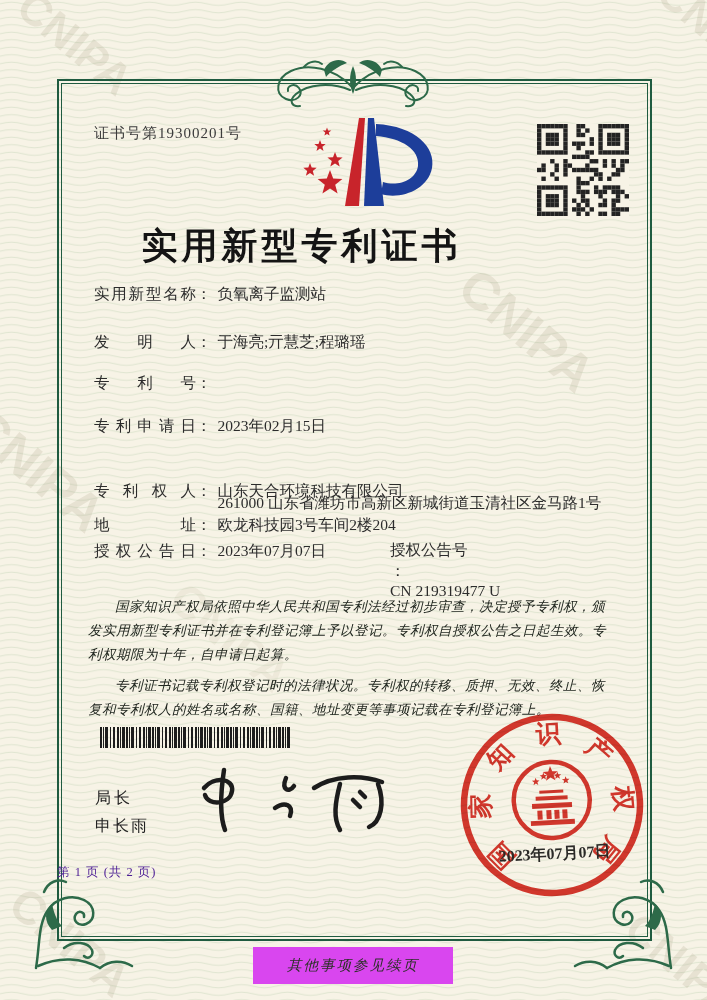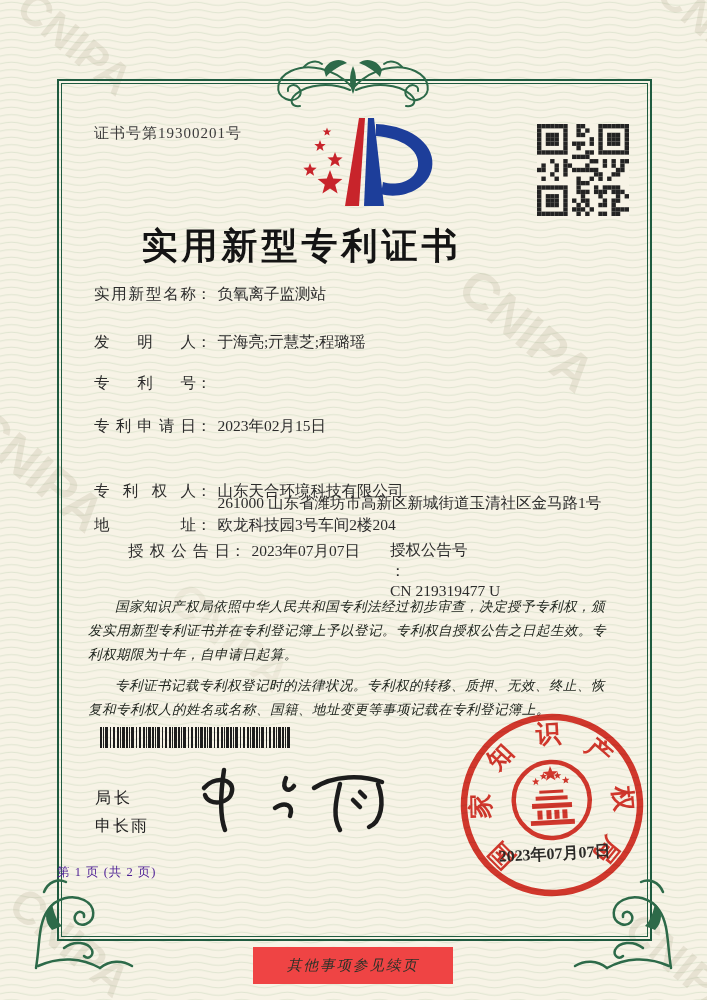--- a/index.html
+++ b/index.html
@@ -26,39 +26,39 @@
   .flabel{display:inline-block;width:102px;text-align:justify;text-align-last:justify;
           flex:none;}
   .fcolon{flex:none;margin-right:6px;}
   .fvalue{display:inline-block;max-width:400px;line-height:22px;}
   .row-name{top:283px;}
   .row-inventor{top:331px;}
   .row-patno{top:373px;}
   .row-filing{top:415px;}
   .row-patentee{top:480px;}
   .row-address{top:492px;}
-  .row-grant{top:540px;margin-left:34px;}
+  .row-grant{top:540px;}
   .grant2{position:absolute;left:390px;top:540px;z-index:4;font-size:15.5px;
           color:#2c2c2c;display:flex;flex-direction:column;}
   .grant2 .fcolon{margin-right:5px;}
   .paras{position:absolute;left:88px;top:571px;width:528px;z-index:4;
          font-size:13.5px;line-height:1.78;color:#20261f;font-style:italic;margin-top:24px;}
   .paras p{margin:0 0 7px 0;text-indent:2em;letter-spacing:0.5px;}
   .barcode{position:absolute;left:100px;top:727px;z-index:4;}
   .sig-title{position:absolute;left:95px;top:788px;z-index:4;font-size:16px;
              color:#222;letter-spacing:3px;font-family:"Liberation Sans",sans-serif;}
   .sig-name{position:absolute;left:95px;top:816px;z-index:4;font-size:16px;
             color:#222;letter-spacing:2px;font-family:"Liberation Sans",sans-serif;}
   .sig-hand{position:absolute;left:190px;top:760px;z-index:4;}
   .seal{position:absolute;left:457px;top:710px;z-index:5;opacity:0.92;
         transform:rotate(-3deg);mix-blend-mode:multiply;}
   .page-num{position:absolute;left:57px;top:864px;width:591px;text-align:left;
             z-index:4;font-size:12.5px;color:#4c1d95;letter-spacing:1px;}
   .note{position:absolute;left:353px;top:947px;transform:translateX(-50%);z-index:4;
-        background:#ef4444;padding:9px 34px;font-size:14.5px;color:#2c3128;
+        background:#d946ef;padding:9px 34px;font-size:14.5px;color:#2c3128;
         letter-spacing:2px;font-style:italic;white-space:nowrap;}
 </style>
 </head>
 <body>
 
 <div class="page">
 
   <svg class="waves" width="707" height="1000">
     <defs>
       <pattern id="wv" width="46" height="7.5" patternUnits="userSpaceOnUse">

